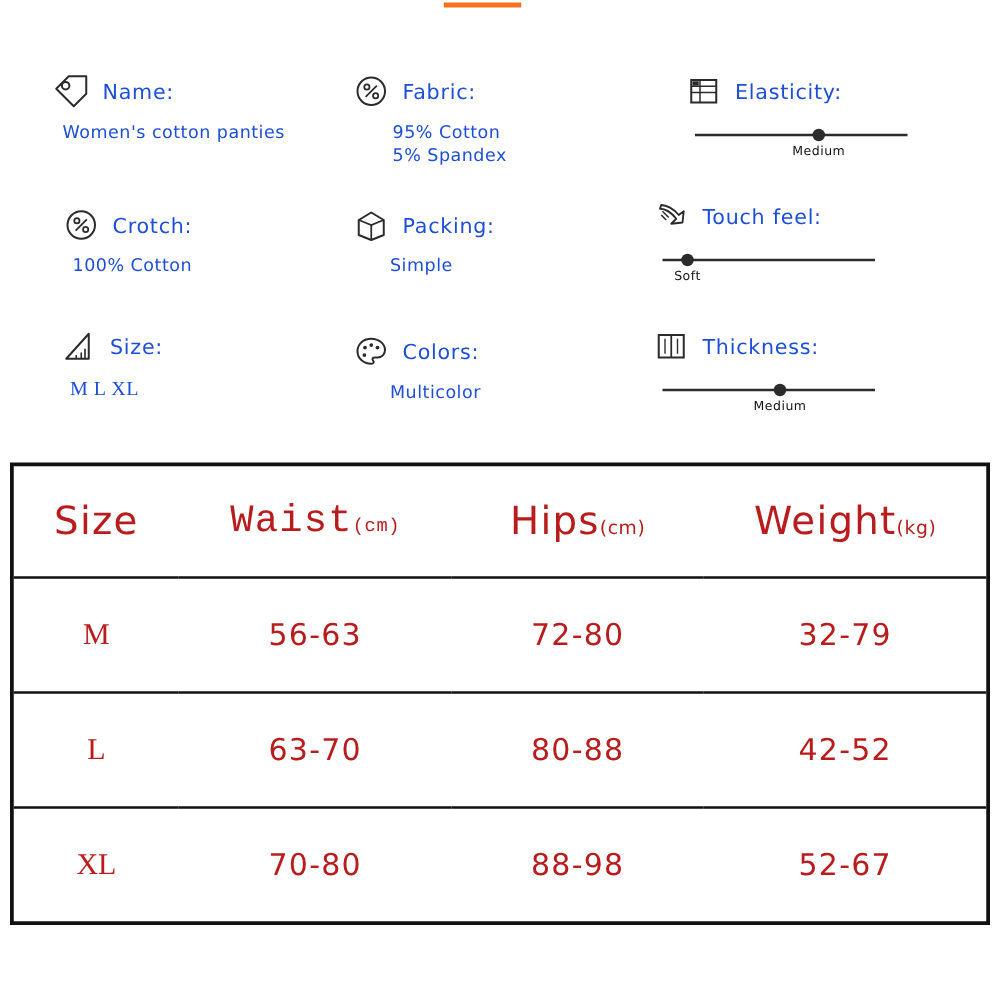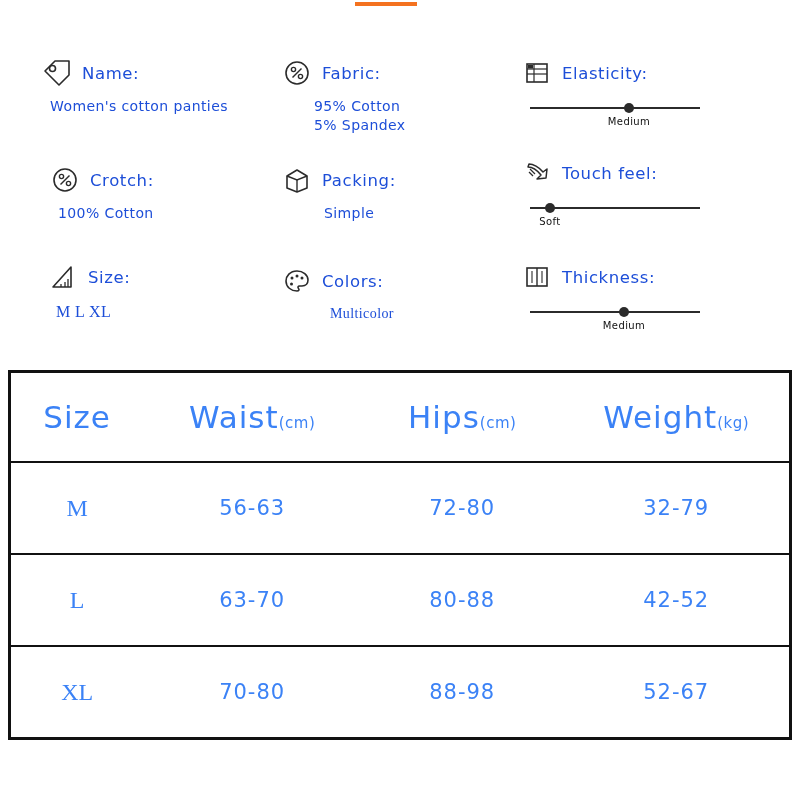--- a/index.html
+++ b/index.html
@@ -112,21 +112,21 @@
     box-sizing: border-box;
   }
   table.size-table {
     border-collapse: collapse;
     width: 100%;
     table-layout: fixed;
   }
   table.size-table td {
     border-bottom: 2px solid #111;
     text-align: center;
-    color: #3b82f6;
+    color: #b91c1c;
     padding: 0;
   }
   table.size-table tr:last-child td {
     border-bottom: none;
   }
   .th-cell {
     height: 88px;
     vertical-align: middle;
   }
   .row-cell {
@@ -139,25 +139,25 @@
   }
   .hdr-unit {
     font-size: 15px;
     letter-spacing: 0.5px;
   }
   .cell-size {
     font-size: 24px;
     font-family: "Liberation Serif", serif;
   }
   .cell-num {
-    font-size: 21px;
+    font-size: 24px;
     letter-spacing: 1px;
   }
   .col-size  { width: 17%; }
-  .col-waist { width: 28%; }
+  .col-waist { width: 28%; font-family: Liberation Mono, monospace; }
   .col-hips  { width: 26%; }
   .col-weight{ width: 29%; }
 </style>
 </head>
 <body>
 
 <div class="top-accent-wrap">
   <div class="top-accent"></div>
 </div>
 
@@ -226,40 +226,40 @@
     <div class="spec-head">
       <span class="spec-icon">
         <svg viewBox="0 0 30 30" width="30" height="30">
           <path d="M5 11 L15 5 L25 11 L25 23 L15 27 L5 23 Z" fill="none" stroke="#2b2b2b" stroke-width="1.6" stroke-linejoin="round"></path>
           <path d="M5 11 L15 15 L25 11" fill="none" stroke="#2b2b2b" stroke-width="1.4"></path>
           <line x1="15" y1="15" x2="15" y2="27" stroke="#2b2b2b" stroke-width="1.4"></line>
         </svg>
       </span>
       <span class="spec-label">Packing:</span>
     </div>
-    <div class="spec-value" style="margin-left:42px;">Simple</div>
+    <div class="spec-value" style="margin-left:30px;">Simple</div>
   </div>
 
   <div class="spec-item" style="left:282px; top:256px;">
     <div class="spec-head">
       <span class="spec-icon">
         <svg viewBox="0 0 30 30" width="30" height="30">
           <path d="M15 5 C8 5 4 10 4 15 C4 21 9 25 15 25 C17 25 17.5 23.5 16.5 22.5 C15.5 21.5 16 20 17.5 20 L20 20 C24 20 26 17 26 14 C26 9 21 5 15 5 Z" fill="none" stroke="#2b2b2b" stroke-width="1.6" stroke-linejoin="round"></path>
           <circle cx="10" cy="12" r="1.5" fill="#2b2b2b"></circle>
           <circle cx="15" cy="10" r="1.5" fill="#2b2b2b"></circle>
           <circle cx="20" cy="12" r="1.5" fill="#2b2b2b"></circle>
           <circle cx="9.5" cy="18" r="1.5" fill="#2b2b2b"></circle>
         </svg>
       </span>
       <span class="spec-label">Colors:</span>
     </div>
-    <div class="spec-value" style="margin-left:48px;font-family:Liberation Serif, serif;">Multicolor</div>
-  </div>
-
-  <div class="spec-item" style="left:522px; top:48px;">
+    <div class="spec-value" style="margin-left:30px;">Multicolor</div>
+  </div>
+
+  <div class="spec-item" style="left:548px; top:48px;">
     <div class="spec-head">
       <span class="spec-icon">
         <svg viewBox="0 0 30 30" width="30" height="30">
           <rect x="5" y="6" width="20" height="18" fill="none" stroke="#2b2b2b" stroke-width="1.6"></rect>
           <line x1="5" y1="11" x2="25" y2="11" stroke="#2b2b2b" stroke-width="1.2"></line>
           <line x1="5" y1="16" x2="25" y2="16" stroke="#2b2b2b" stroke-width="1.2"></line>
           <line x1="12" y1="6" x2="12" y2="24" stroke="#2b2b2b" stroke-width="1.2"></line>
           <rect x="6" y="7" width="5" height="3.5" fill="#2b2b2b"></rect>
         </svg>
       </span>

